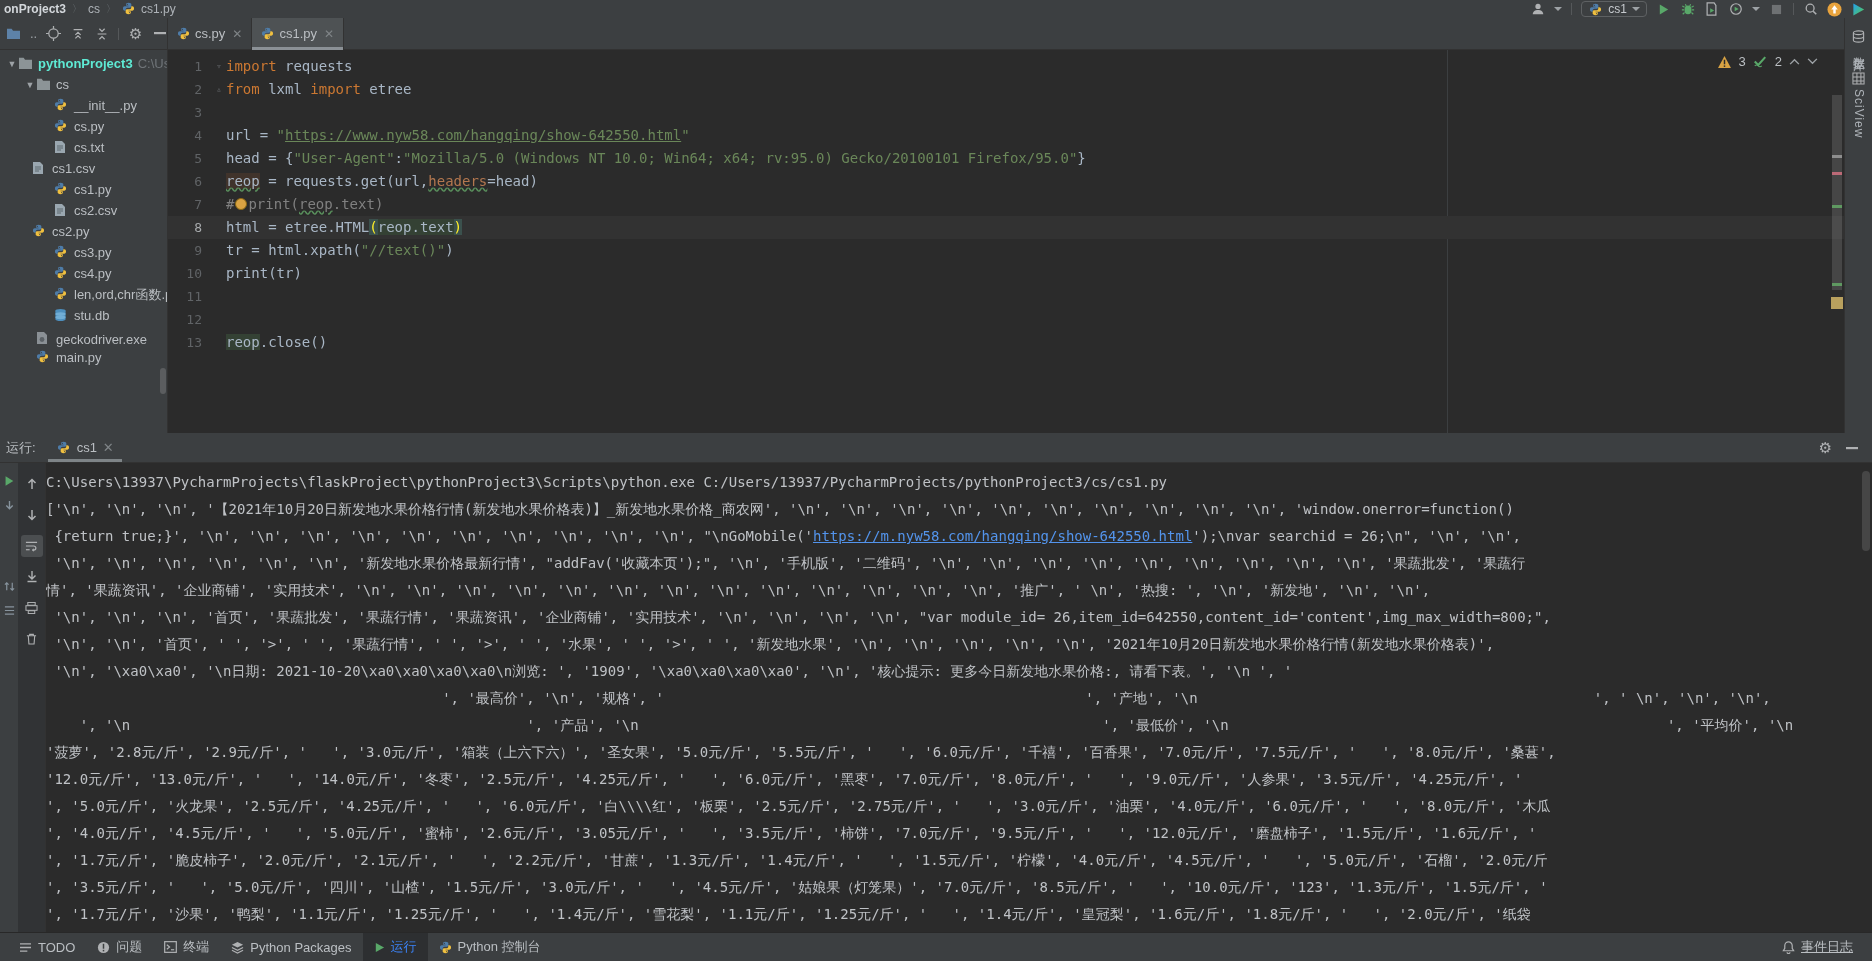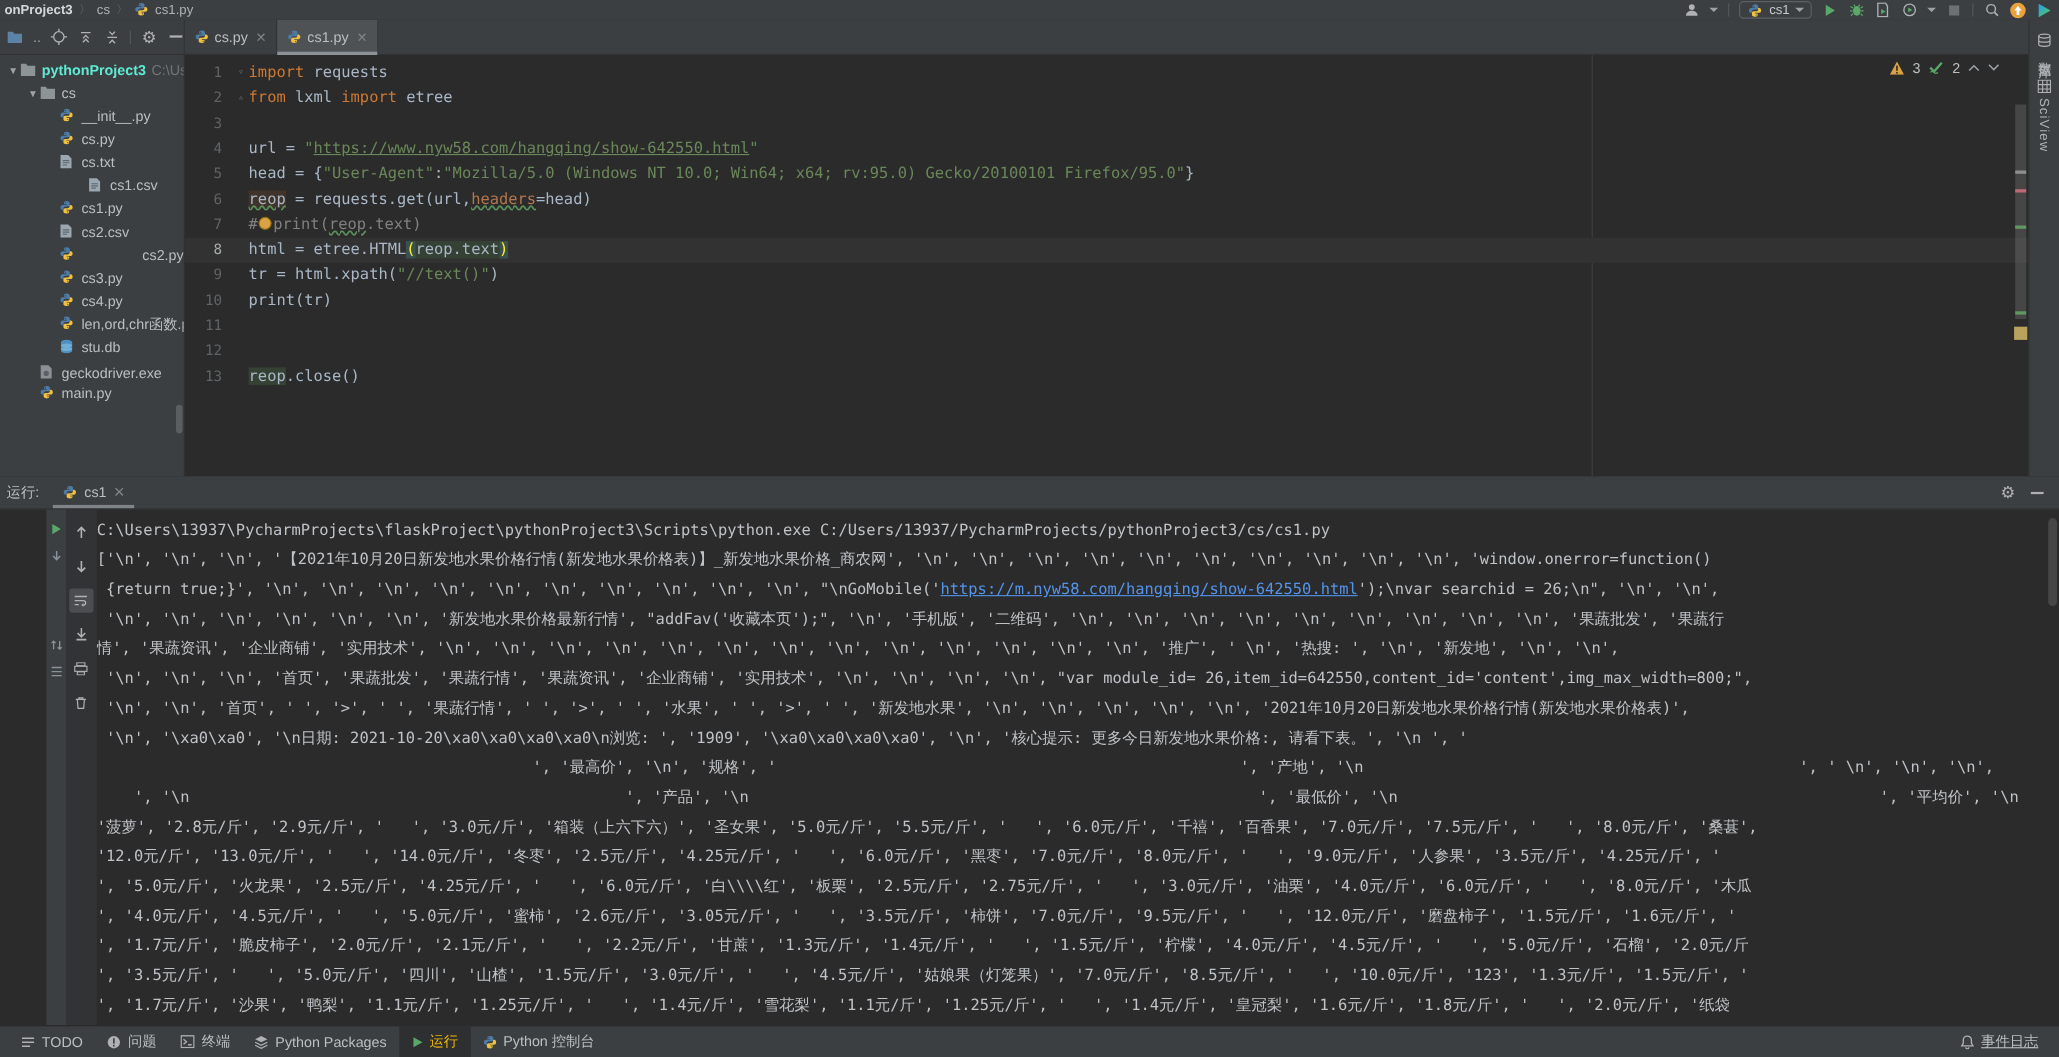--- a/index.html
+++ b/index.html
@@ -79,37 +79,37 @@
   .vlabel { writing-mode:vertical-rl; text-orientation:mixed; letter-spacing:1px; }
 
   
   .runpanel { position:absolute; top:433px; left:0; right:0; bottom:29px; background:#2b2b2b; display:flex; flex-direction:column; }
   .runhdr { height:30px; background:#3c3f41; border-bottom:1px solid #323232; display:flex; align-items:center;
     font-size:13px; color:#bbbfc3; flex:none; }
   .runhdr .rlabel { padding:0 10px 0 6px; }
   .rtab { display:flex; align-items:center; gap:6px; padding:0 10px; height:100%; position:relative; }
   .rtab::after { content:""; position:absolute; left:2px; right:2px; bottom:0; height:3px; background:#7e8487; }
   .runhdr-right { margin-left:auto; display:flex; gap:14px; padding-right:14px; color:#afb1b3; font-size:15px; }
-  .runbody { flex:1; display:flex; overflow:hidden;margin-left:42px; }
+  .runbody { flex:1; display:flex; overflow:hidden; }
   .ostripe { width:18px; background:#3c3f41; flex:none; display:flex; flex-direction:column; align-items:center;
     padding-top:12px; gap:13px; }
   .rtools { width:28px; background:#313335; border-right:1px solid #323232; flex:none;
     display:flex; flex-direction:column; align-items:center; padding-top:10px; gap:9px; }
   .ticonbox { width:22px; height:22px; display:flex; align-items:center; justify-content:center; border-radius:3px; }
   .ticonbox.on { background:#4b4e50; }
   .console { flex:1; overflow:hidden; padding:6px 2px 0 0; position:relative; }
   .cline { white-space:pre; font-family:"DejaVu Sans Mono",monospace; font-size:14px; line-height:27px; color:#bfc2c6; }
   .lnk { color:#5394ec; text-decoration:underline; }
   .con-thumb { position:absolute; right:2px; top:8px; width:8px; height:80px; background:rgba(170,170,170,.22); border-radius:4px; }
 
   
   .statusbar { position:absolute; bottom:0; left:0; right:0; height:29px; background:#3c3f41;
     border-top:1px solid #282828; display:flex; align-items:center; font-size:13px; color:#bbbfc3; padding:0 8px; z-index:6; }
   .sitem { display:flex; align-items:center; gap:6px; padding:0 11px; height:100%; }
-  .sitem.active { background:#2d2f31; color:#eab308; }
+  .sitem.active { background:#2d2f31; color:#3b82f6; }
   .sb-right { margin-left:auto; display:flex;text-decoration:underline; }
   svg { display:block; }
 </style>
 </head>
 <body>
 
 <div class="titlebar">
   <div class="crumbs">
       <span class="crumb-bold">onProject3</span>
       <span class="crumb-sep">〉</span>
@@ -296,21 +296,21 @@
         </div>
         <div class="trow" style="padding-left: 54px;">
           <span class="ticon">
             <svg width="12" height="14" viewBox="0 0 12 14">
               <path d="M1 1h7l3 3v9H1z" fill="#9aa7b0"></path>
               <path d="M3 6h6M3 8h6M3 10h4" stroke="#5d686f" stroke-width="1"></path>
             </svg>
           </span>
           <span class="lbl">cs.txt</span>
         </div>
-        <div class="trow" style="padding-left: 80px;">
+        <div class="trow" style="padding-left: 32px;">
           <span class="ticon">
             <svg width="12" height="14" viewBox="0 0 12 14">
               <path d="M1 1h7l3 3v9H1z" fill="#9aa7b0"></path>
               <path d="M3 6h6M3 8h6M3 10h4" stroke="#5d686f" stroke-width="1"></path>
             </svg>
           </span>
           <span class="lbl">cs1.csv</span>
         </div>
         <div class="trow" style="padding-left: 54px;">
           <span class="ticon">
@@ -323,21 +323,21 @@
         </div>
         <div class="trow" style="padding-left: 54px;">
           <span class="ticon">
             <svg width="12" height="14" viewBox="0 0 12 14">
               <path d="M1 1h7l3 3v9H1z" fill="#9aa7b0"></path>
               <path d="M3 6h6M3 8h6M3 10h4" stroke="#5d686f" stroke-width="1"></path>
             </svg>
           </span>
           <span class="lbl">cs2.csv</span>
         </div>
-        <div class="trow" style="padding-left: 54px; justify-content: space-between;">
+        <div class="trow" style="padding-left: 32px;">
           <span class="ticon">
             <svg width="13" height="13" viewBox="0 0 16 16">
               <path fill="#4e7ca8" d="M8 1C5.4 1 5.1 2.2 5.1 3v1.6H8v.7H3.4C2 5.3 1.2 6.4 1.2 8s.8 2.7 2.2 2.7h1.2V9.2c0-1.2 1-2.2 2.2-2.2h2.9c1 0 1.8-.8 1.8-1.8V3c0-.8-1-2-3.5-2zM6.6 2.3a.65.65 0 110 1.3.65.65 0 010-1.3z"></path>
               <path fill="#f0c040" d="M8 15c2.6 0 2.9-1.2 2.9-2v-1.6H8v-.7h4.6c1.4 0 2.2-1.1 2.2-2.7S14 5.3 12.6 5.3h-1.2v1.5c0 1.2-1 2.2-2.2 2.2H6.3c-1 0-1.8.8-1.8 1.8V13c0 .8 1 2 3.5 2zm1.4-1.3a.65.65 0 110-1.3.65.65 0 010 1.3z"></path>
             </svg>
           </span>
           <span class="lbl">cs2.py</span>
         </div>
         <div class="trow" style="padding-left: 54px;">
           <span class="ticon">

